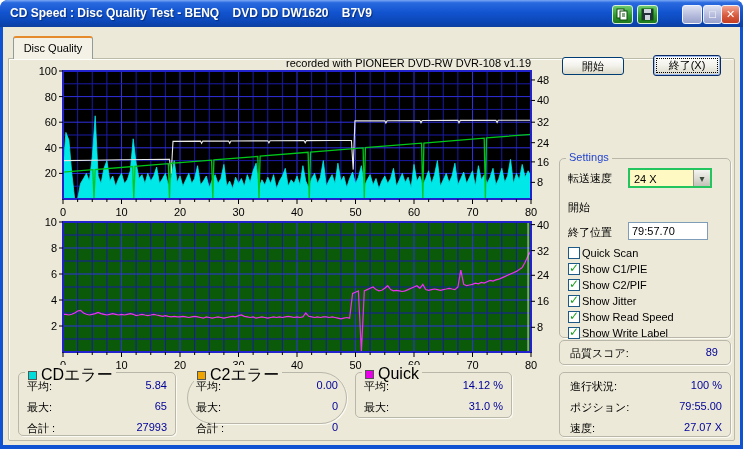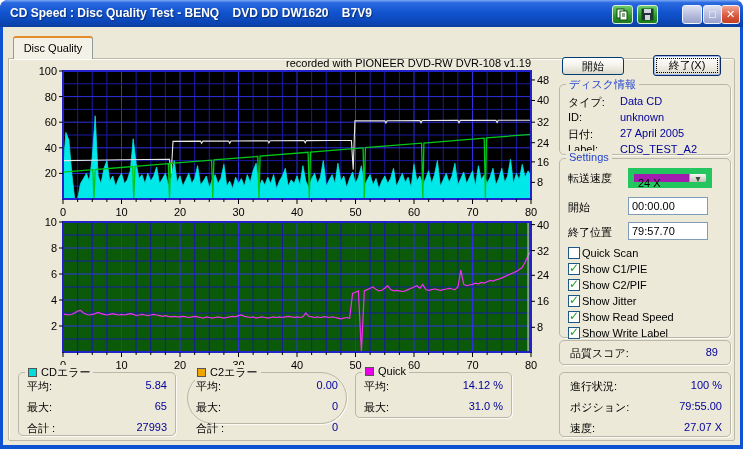--- a/index.html
+++ b/index.html
@@ -13,30 +13,30 @@
   .tbtn.sys{background:linear-gradient(180deg,#dde1f2 0%,#b2b8da 60%,#9aa2cc 100%);color:#fff;}
   .tbtn.close{background:linear-gradient(180deg,#f2a492 0%,#d85c40 55%,#c43d22 100%);color:#fff;font-weight:bold;}
   .glyph{font-size:11px;line-height:1;color:#fff;}
   .client{position:absolute;left:3px;top:27px;width:737px;height:418px;background:#ece9d8;}
   .tab{position:absolute;left:13px;top:36px;width:80px;height:23px;background:#f4f2e6;border:1px solid #919b9c;border-bottom:none;border-top:2px solid #e68b2c;border-radius:3px 3px 0 0;font-size:11px;text-align:center;line-height:20px;color:#000;z-index:3;}
   .tabpage{position:absolute;left:8px;top:58px;width:727px;height:383px;background:#ece9d8;border:1px solid #bcbaa9;box-shadow:inset 1px 1px 0 #fdfdfa;border-radius:0 2px 2px 2px;}
   svg{position:absolute;overflow:visible;}
   svg text{font-family:"Liberation Sans","DejaVu Sans",sans-serif;font-size:11px;fill:#000;}
   .groupbox{position:absolute;border:1px solid #b9b7aa;border-radius:5px;box-shadow:1px 1px 0 #fbfaf3;}
   .grouptitle{position:absolute;top:-8px;left:6px;background:#ece9d8;padding:0 3px;font-size:11px;color:#2444cd;white-space:nowrap;}
-  .statstitle{position:absolute;top:-8px;left:6px;background:#ece9d8;padding:0 3px;font-size:11px;color:#000;display:flex;align-items:center;gap:4px;white-space:nowrap;}
+  .statstitle{position:absolute;top:-8px;left:6px;background:#ece9d8;padding:0 3px;font-size:16px;color:#000;display:flex;align-items:center;gap:4px;white-space:nowrap;}
   .legendsq{display:inline-block;width:9px;height:9px;border:1px solid #555;}
   .row{position:absolute;font-size:11px;white-space:nowrap;}
   .lbl{color:#000;}
   .val{color:#000099;position:absolute;}
   .xpbtn{position:absolute;font-size:11px;color:#000;background:linear-gradient(180deg,#ffffff 0%,#f2f1ea 50%,#dcd9c8 100%);border:1px solid #003c74;border-radius:3px;text-align:center;cursor:default;}
   .xpbtn.default{border:1px solid #0a2a66;box-shadow:0 0 0 1px #9ebcf0 inset;}
   .focusdots{position:absolute;left:3px;top:3px;right:3px;bottom:3px;outline:1px dotted #000;}
   .field{position:absolute;background:#fff;border:1px solid #7f9db9;font-size:11px;color:#000;padding:2px 3px 0 3px;}
-  .combo{position:absolute;background:#a21caf;border:6px solid #22c55e;font-size:11px;color:#000;}
+  .combo{position:absolute;background:#fef9c3;border:2px solid #22c55e;font-size:11px;color:#000;}
   .combo .cval{position:absolute;left:4px;top:3px;}
   .combo .cbtn{position:absolute;right:0;top:0;bottom:0;width:17px;background:linear-gradient(180deg,#f4f4f1 0%,#d9d8d0 60%,#c2c1b8 100%);border-left:1px solid #9b9a8f;display:flex;align-items:center;justify-content:center;font-size:10px;color:#3a4a3a;border-radius:0 1px 1px 0;}
   .cbrow{position:absolute;left:8px;font-size:11px;display:flex;align-items:center;gap:2px;height:14px;}
   .cbbox{width:12px;height:12px;background:#fff;border:1px solid #1d5987;position:relative;flex:none;}
   .cbbox .chk{position:absolute;left:0px;top:-3px;color:#1ba11b;font-size:12px;font-weight:bold;}
 </style>
 </head>
 <body>
 
 <div class="window">
@@ -322,39 +322,29 @@
         <div class="row" style="left: 8px; top: 27px; width: 139px;"><span class="lbl">最大:</span><span class="val" style="right: 0px;">31.0 %</span></div>
       </div>
     </div>
 
   <div class="xpbtn" style="left:562px;top:57px;width:62px;height:18px;line-height:16px;">開始</div>
   <div class="xpbtn default" style="left:653px;top:55px;width:68px;height:21px;line-height:19px;">
     <span>終了(X)</span>
     <span class="focusdots"></span>
   </div>
 
-  <div class="groupbox" style="left:559px;top:84px;width:172px;height:71px;">
-    <span class="grouptitle">ディスク情報</span>
-    <div id="disc-rows">
-        <div class="row" style="left: 8px; top: 10px; width: 156px;"><span class="lbl">タイプ:</span><span class="val" style="left: 52px;">Data CD</span></div>
-        <div class="row" style="left: 8px; top: 26px; width: 156px;"><span class="lbl">ID:</span><span class="val" style="left: 52px;">unknown</span></div>
-        <div class="row" style="left: 8px; top: 42px; width: 156px;"><span class="lbl">日付:</span><span class="val" style="left: 52px;">27 April 2005</span></div>
-        <div class="row" style="left: 8px; top: 58px; width: 156px;"><span class="lbl">Label:</span><span class="val" style="left: 52px;">CDS_TEST_A2</span></div>
-      </div>
-  </div>
 
   <div class="groupbox" style="left:559px;top:158px;width:172px;height:180px;padding-left:15px;">
     <span class="grouptitle">Settings</span>
     <span class="row lbl" style="left:8px;top:12px;">転送速度</span>
     <div class="combo" style="left:68px;top:9px;width:84px;height:20px;">
       <span class="cval">24 X</span>
       <span class="cbtn">▾</span>
     </div>
     <span class="row lbl" style="left:8px;top:41px;">開始</span>
-    <div class="field" style="left:68px;top:38px;width:80px;height:18px;">00:00.00</div>
     <span class="row lbl" style="left:8px;top:66px;">終了位置</span>
     <div class="field" style="left:68px;top:63px;width:80px;height:18px;">79:57.70</div>
     <div id="checkbox-list">
         <div class="cbrow" style="top: 87px;">
           <span class="cbbox"></span>
           <span>Quick Scan</span>
         </div>
         <div class="cbrow" style="top: 103px;">
           <span class="cbbox">
             <span class="chk">✓</span>

